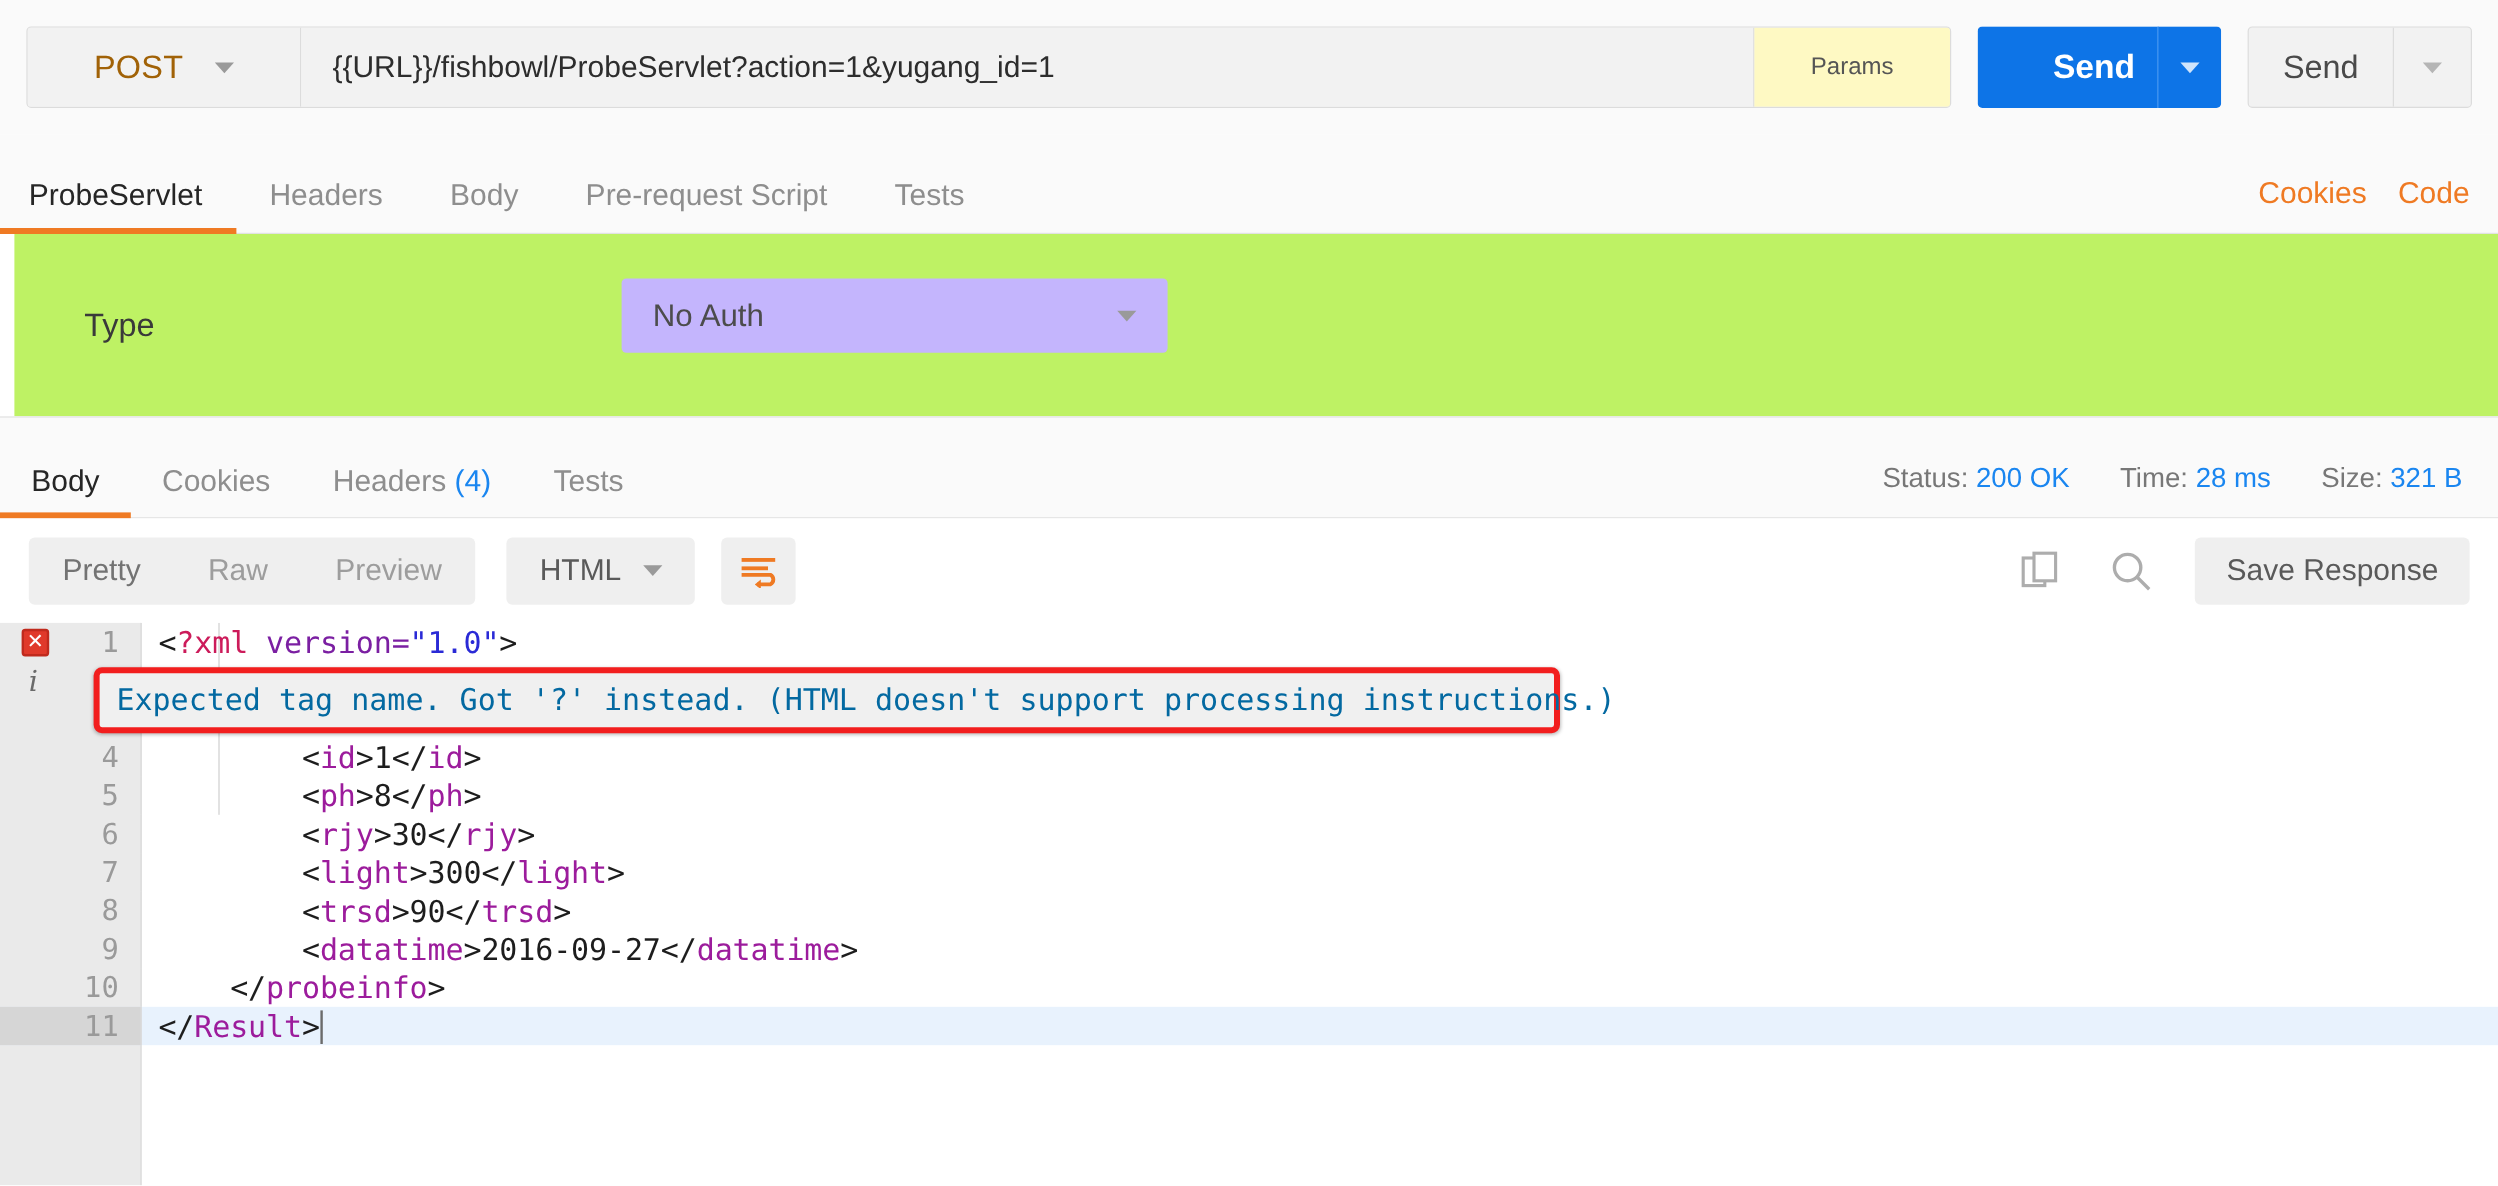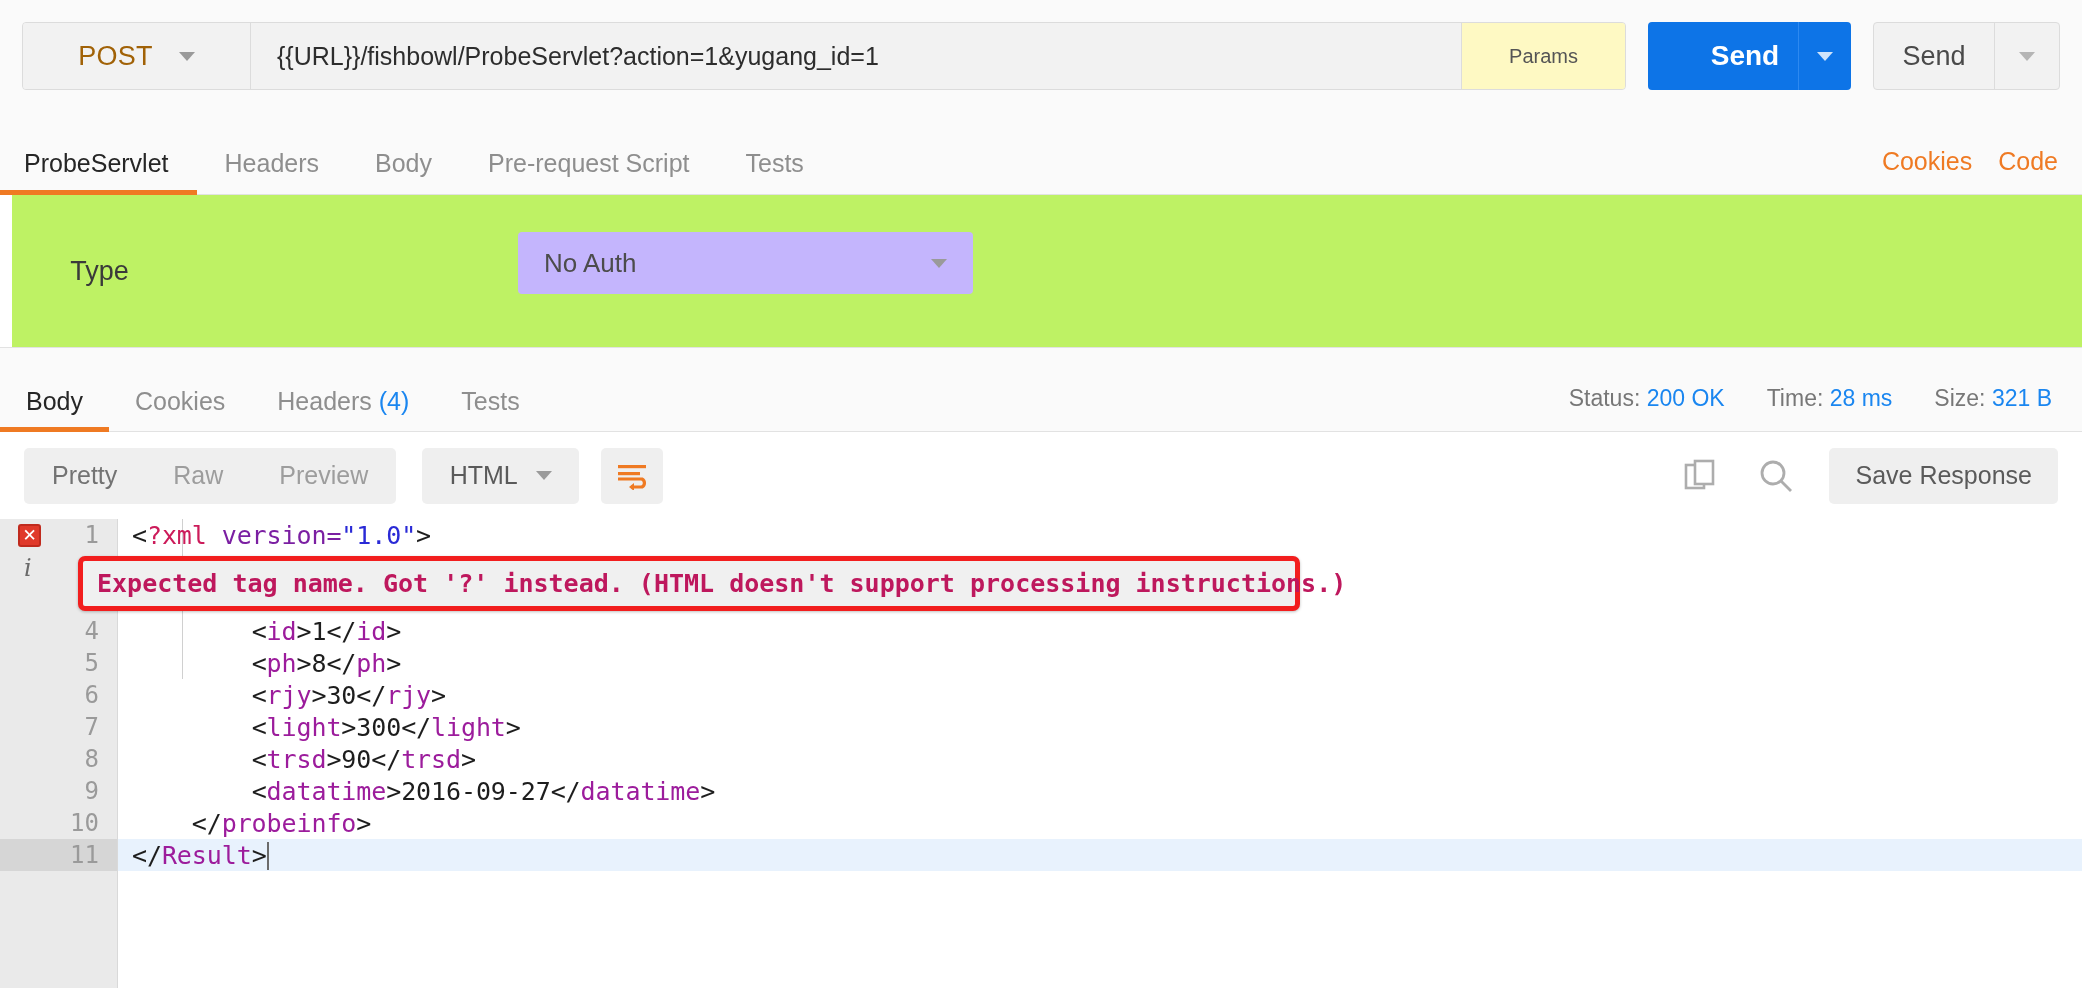--- a/index.html
+++ b/index.html
@@ -220,21 +220,21 @@
     vertical-align: -6px;
   }
 
   
   .err-tip {
     position: absolute; left: 78px; top: 37px; width: 1222px; height: 55px;
     background: #f0f0f0; border: 5px solid #f21e1e; border-radius: 7px;
     display: flex; align-items: center; padding: 0 14px;
     box-shadow: 0 1px 3px rgba(0,0,0,.25);
     font-family: "DejaVu Sans Mono", monospace;
-    font-size: 25px; color: #be185d; white-space: nowrap; z-index: 5; font-weight: bold;
+    font-size: 25px; color: #0369a1; white-space: nowrap; z-index: 5;
   }
 </style>
 </head>
 <body>
 
 <div class="url-bar">
   <div class="method-url-group">
     <div class="method-select">
       <span class="method-label">POST</span>
       <span class="chev"></span>

